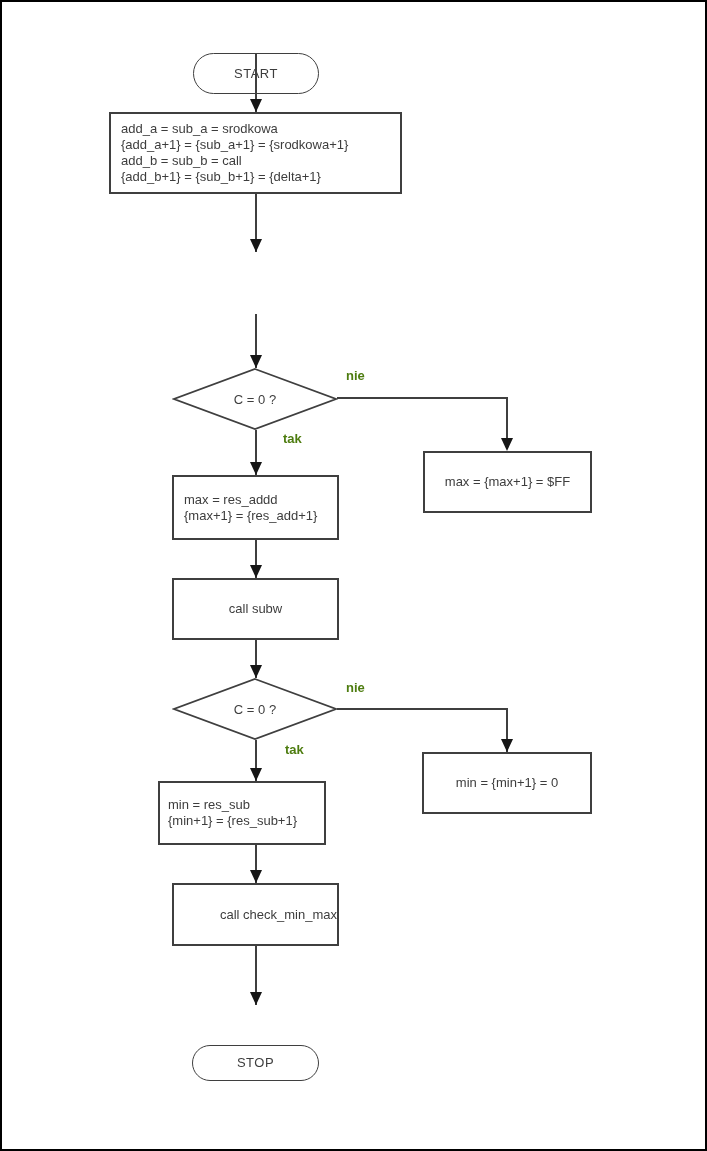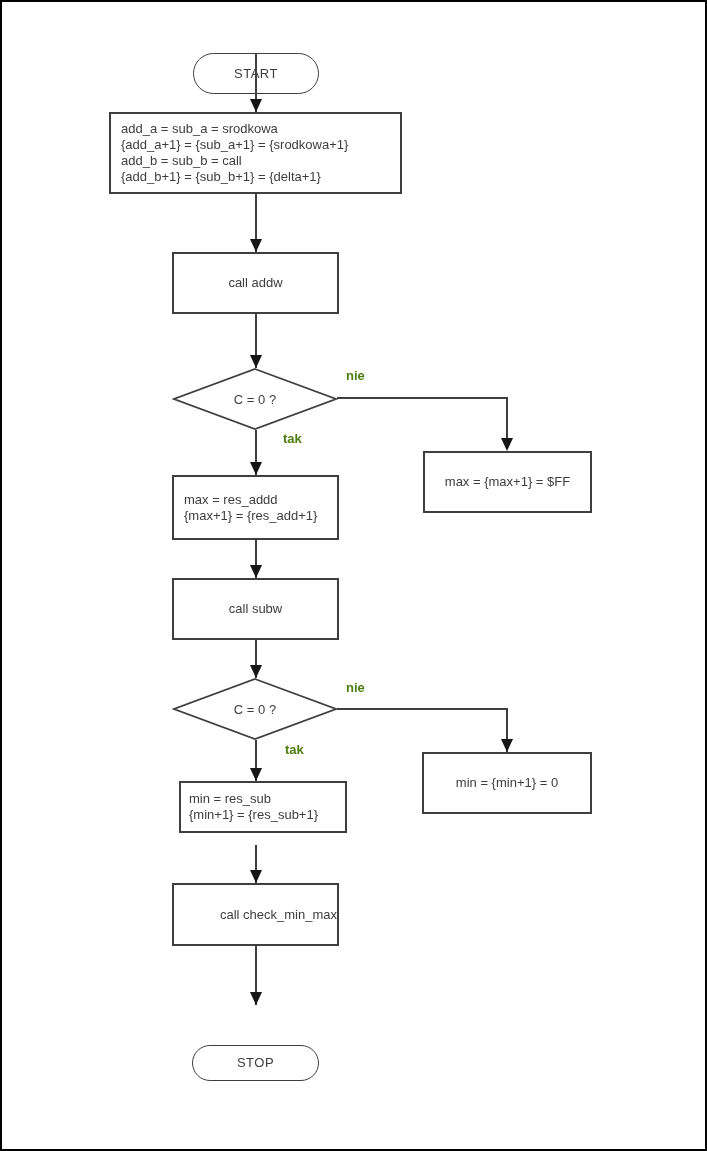--- a/index.html
+++ b/index.html
@@ -96,23 +96,20 @@
   <div class="node process multiline" style="left:107px; top:110px; width:293px; height:82px;">
     <span>add_a = sub_a = srodkowa</span>
     <span>{add_a+1} = {sub_a+1} = {srodkowa+1}</span>
     <span>add_b = sub_b = call</span>
     <span>{add_b+1} = {sub_b+1} = {delta+1}</span>
   </div>
 
   <div class="vline" style="left:253px; top:192px; height:58px;"></div>
   <div class="arrow-down" style="left:248px; top:237px;"></div>
 
-  <div class="node process" style="left:170px; top:250px; width:167px; height:62px;">
-    <span>call addw</span>
-  </div>
 
   <div class="vline" style="left:253px; top:312px; height:54px;"></div>
   <div class="arrow-down" style="left:248px; top:353px;"></div>
 
   <div class="diamond-wrap" style="left:170px; top:366px; width:166px; height:62px;">
     <svg width="166" height="62" viewBox="0 0 166 62">
       <polygon points="83,1 164,31 83,61 2,31" fill="#ffffff" stroke="#3f3f3f" stroke-width="1.8"></polygon>
     </svg>
   </div>
   <div class="diamond-label" style="left:170px; top:366px; width:166px; height:62px;">C = 0 ?</div>
@@ -158,21 +155,21 @@
   <div class="arrow-down" style="left:499px; top:737px;"></div>
 
   <div class="node process" style="left:420px; top:750px; width:170px; height:62px;text-align:center;">
     <span>min = {min+1} = 0</span>
   </div>
 
   <div class="edge-label" style="left:283px; top:740px;">tak</div>
   <div class="vline" style="left:253px; top:738px; height:41px;"></div>
   <div class="arrow-down" style="left:248px; top:766px;"></div>
 
-  <div class="node process multiline" style="left:177px; top:779px; width:168px; height:52px;padding-left:8px;">
+  <div class="node process multiline" style="left:156px; top:779px; width:168px; height:64px;padding-left:8px;">
     <span>min = res_sub</span>
     <span>{min+1} = {res_sub+1}</span>
   </div>
 
   <div class="vline" style="left:253px; top:843px; height:38px;"></div>
   <div class="arrow-down" style="left:248px; top:868px;"></div>
 
   <div class="node process" style="left:170px; top:881px; width:167px; height:63px;justify-content:flex-end;">
     <span>call check_min_max</span>
   </div>

